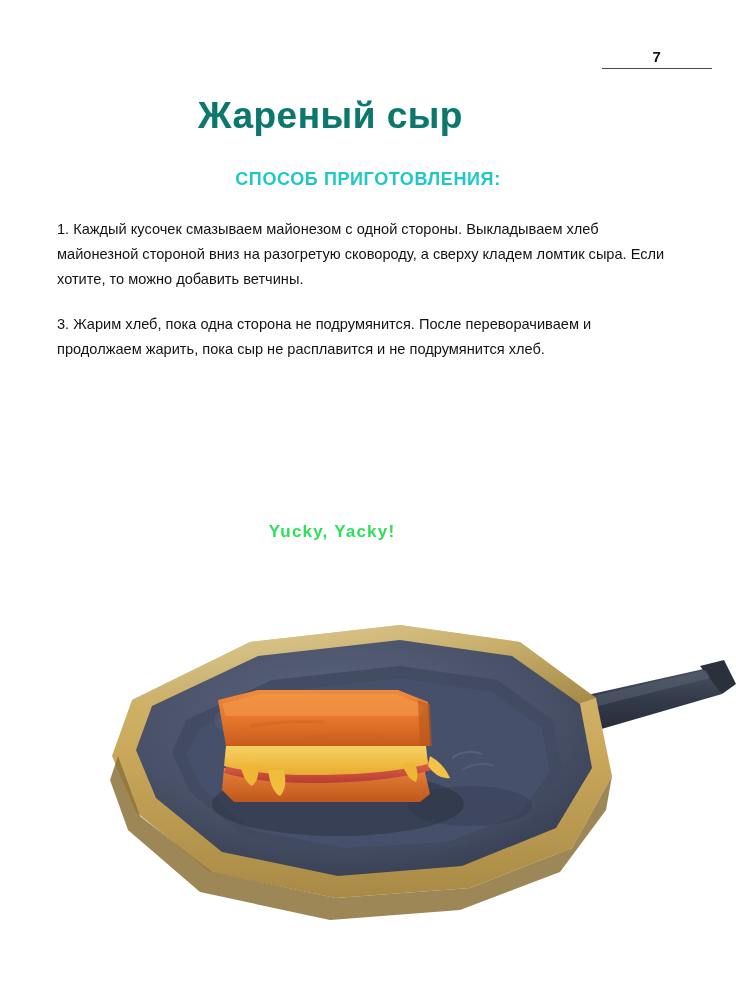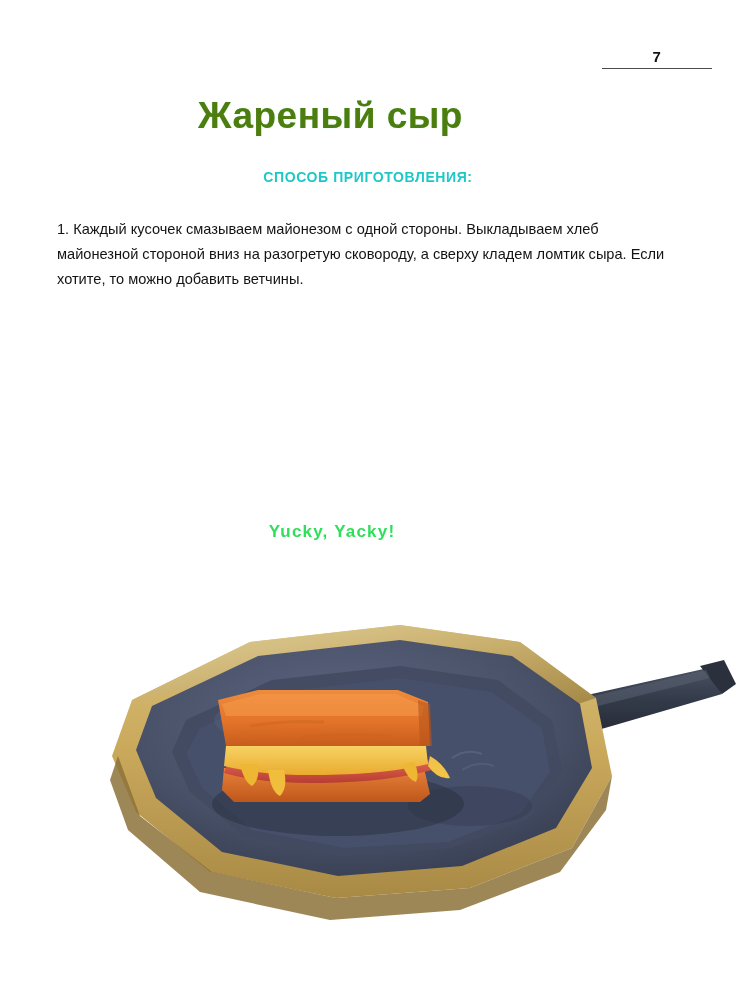--- a/index.html
+++ b/index.html
@@ -41,33 +41,33 @@
 
   
   .title {
     position: absolute;
     top: 70px;
     left: 0;
     width: 661px;
     text-align: center;
     font-size: 37px;
     font-weight: bold;
-    color: #4d7c0f;
+    color: #0f766e;
     letter-spacing: 0.5px;
     text-shadow: 0 0 1px rgba(31,224,106,0.4);
   }
 
   
   .subtitle {
     position: absolute;
     top: 169px;
     left: 0;
     width: 736px;
     text-align: center;
-    font-size: 14px;
+    font-size: 18px;
     font-weight: bold;
     color: #1ec8c8;
     letter-spacing: 0.6px;
   }
 
   
   .steps {
     position: absolute;
     top: 202px;
     left: 57px;
@@ -112,20 +112,21 @@
   <div class="page-number">7</div>
   <div class="page-number-rule"></div>
 </div>
 
 <h1 class="title">Жареный сыр</h1>
 
 <div class="subtitle">СПОСОБ ПРИГОТОВЛЕНИЯ:</div>
 
 <div class="steps">
   <p class="step">1. Каждый кусочек смазываем майонезом с одной стороны. Выкладываем хлеб майонезной стороной вниз на разогретую сковороду, а сверху кладем ломтик сыра. Если хотите, то можно добавить ветчины.</p>
+  <p class="step">3. Жарим хлеб, пока одна сторона не подрумянится. После переворачиваем и продолжаем жарить, пока сыр не расплавится и не подрумянится хлеб.</p>
 </div>
 
 <div class="caption">Yucky, Yacky!</div>
 
 <div class="illustration">
   <svg width="736" height="404" viewBox="0 0 736 404" xmlns="http://www.w3.org/2000/svg" aria-hidden="true">
     <defs>
       <linearGradient id="panBody" x1="0" y1="0" x2="0" y2="1">
         <stop offset="0%" stop-color="#d8c07a"></stop>
         <stop offset="45%" stop-color="#caa95c"></stop>

